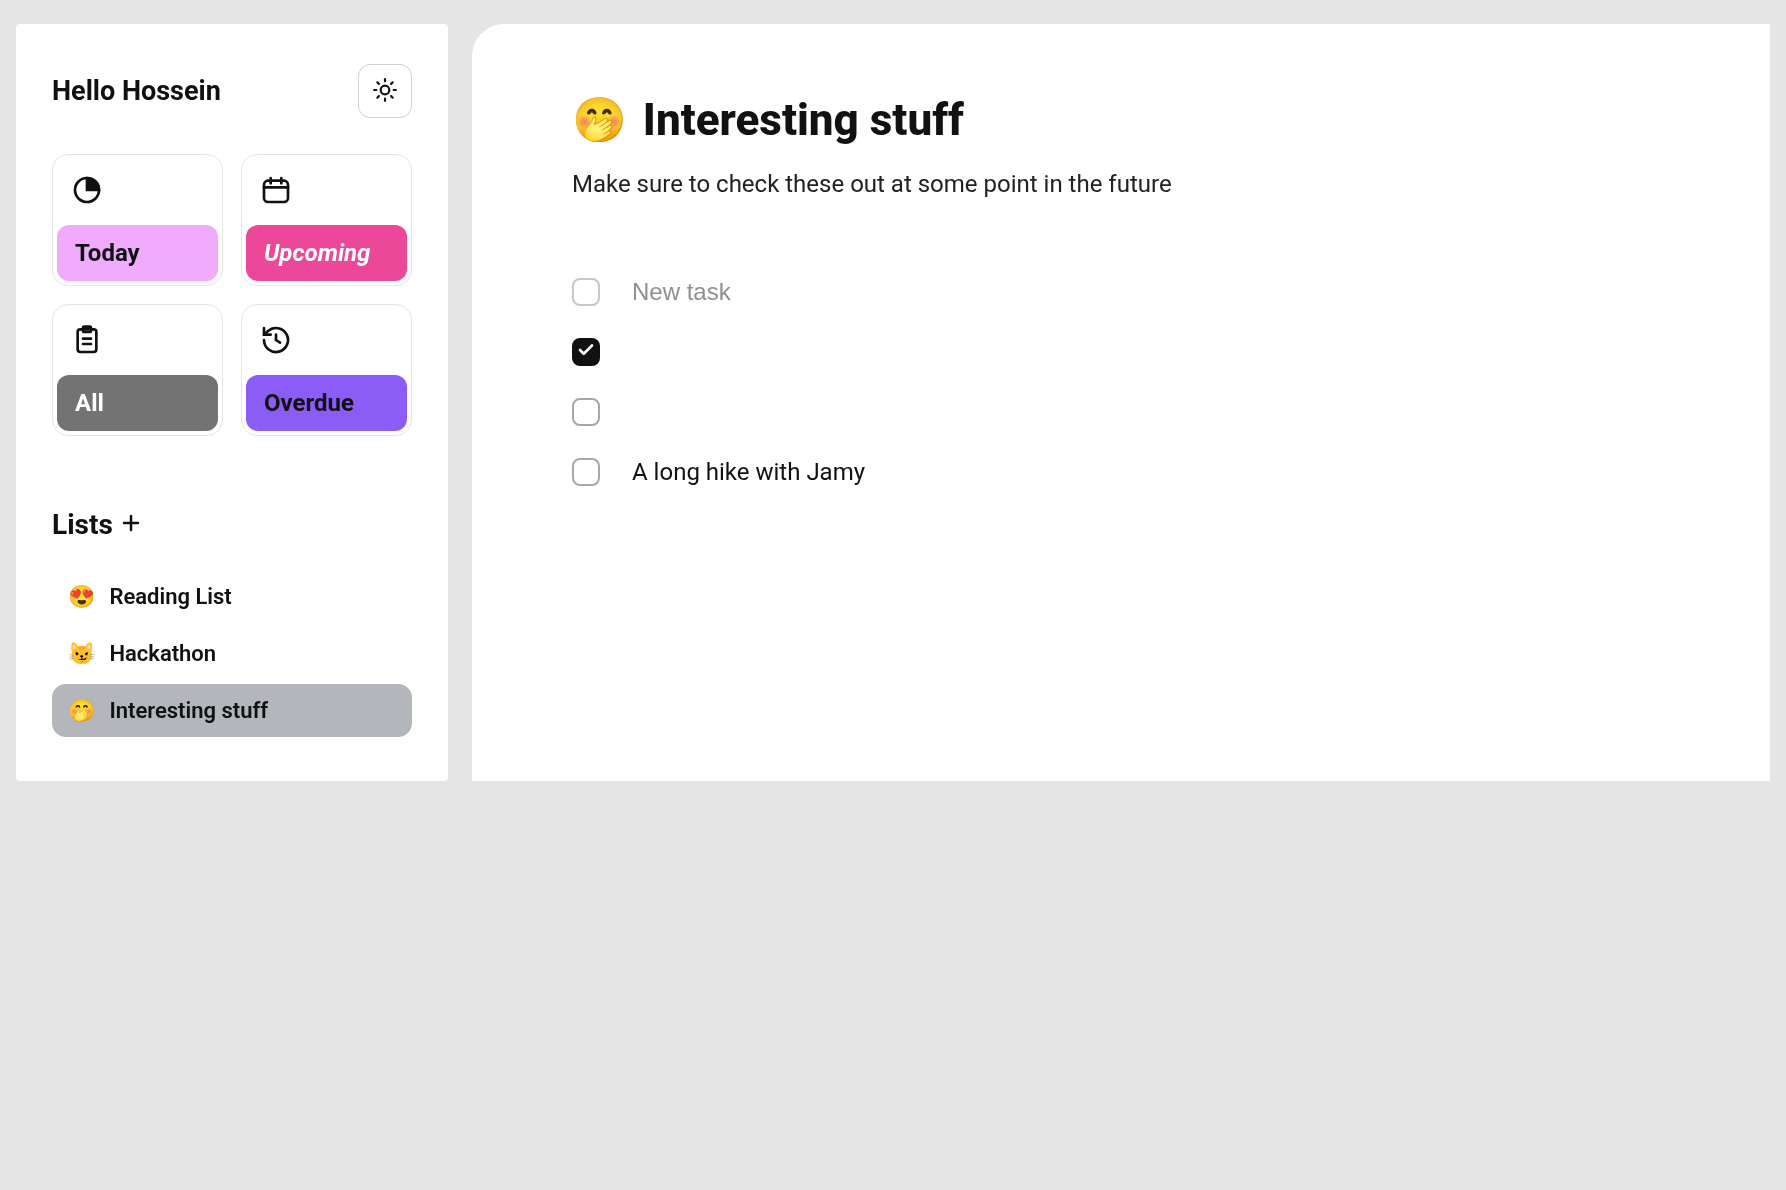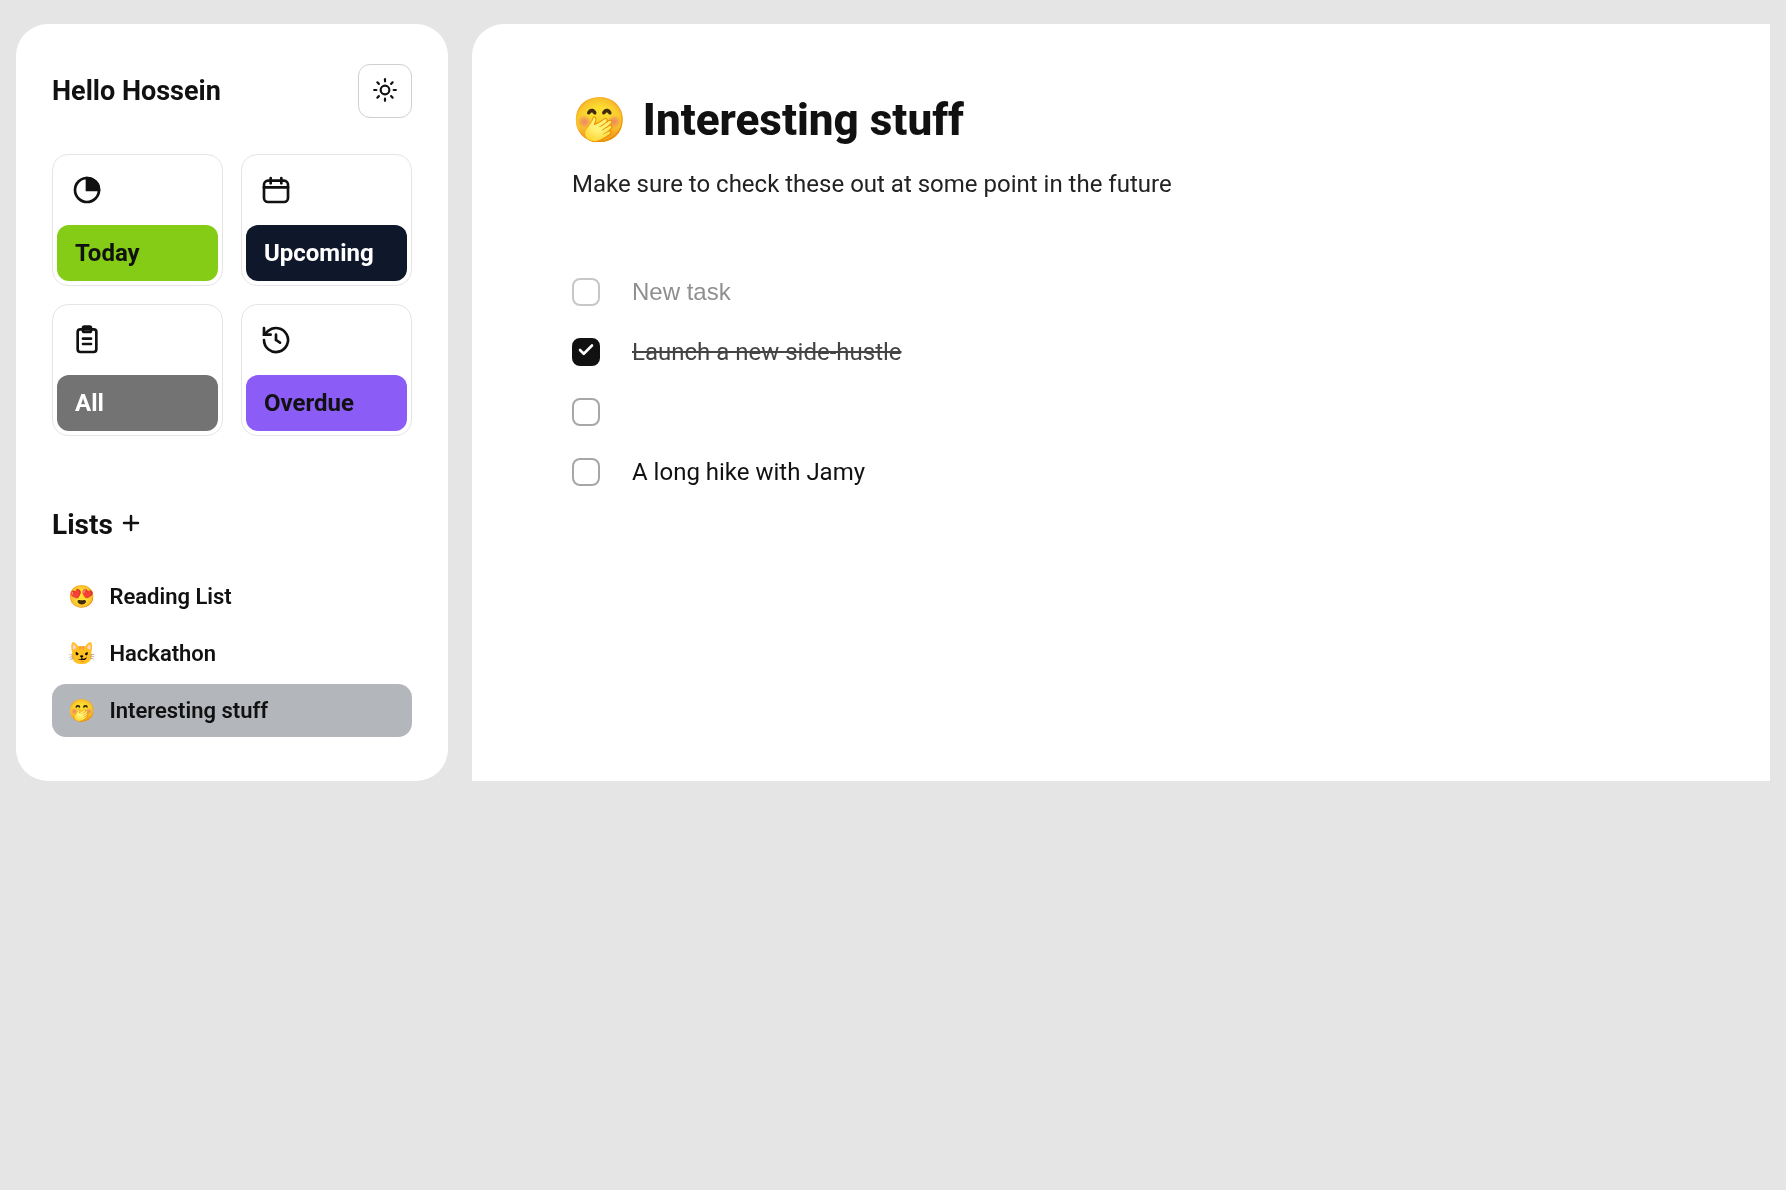--- a/index.html
+++ b/index.html
@@ -13,21 +13,21 @@
       padding: 24px 16px 0 16px;
       min-height: 1190px;
     }
     .layout {
       display: flex;
       gap: 24px;
       height: 100%;
     }
     .sidebar {
       background: #fff;
-      border-radius: 32px;
+      border-radius: 4px;
       width: 432px;
       padding: 40px 36px;
       flex-shrink: 0;
     }
     .sidebar-header {
       display: flex;
       justify-content: space-between;
       align-items: center;
       margin-bottom: 36px;
     }
@@ -68,22 +68,22 @@
       display: flex;
       align-items: center;
     }
     .filter-label {
       padding: 14px 18px;
       font-size: 24px;
       font-weight: 700;
       border-radius: 12px;
       margin: 0 4px 4px 4px;
     }
-    .filter-today .filter-label { background: #84cc16; color: #111; }
-    .filter-upcoming .filter-label { background: #0f172a; color: #fff; }
+    .filter-today .filter-label { background: #f0abfc; color: #111; }
+    .filter-upcoming .filter-label { background: #ec4899; color: #fff; font-style: italic; }
     .filter-all .filter-label { background: #737373; color: #fff; }
     .filter-overdue .filter-label { background: #8b5cf6; color: #111; }
 
     .lists-header {
       display: flex;
       justify-content: flex-start;
       align-items: center;
       margin-bottom: 28px;
     }
     .lists-title {
@@ -298,21 +298,20 @@
     </div>
 
     <div class="task-row">
       <div class="task-checkbox checked">
         <span>
           <svg width="18" height="18" viewBox="0 0 24 24" fill="none" stroke="#fff" stroke-width="3.5" stroke-linecap="round" stroke-linejoin="round">
             <polyline points="20 6 9 17 4 12"></polyline>
           </svg>
         </span>
       </div>
-      <span class="task-text completed">Launch a new side-hustle</span>
     </div>
 
     <div class="task-row">
       <div class="task-checkbox"></div>
     </div>
 
     <div class="task-row">
       <div class="task-checkbox"></div>
       <span class="task-text">A long hike with Jamy</span>
     </div>

